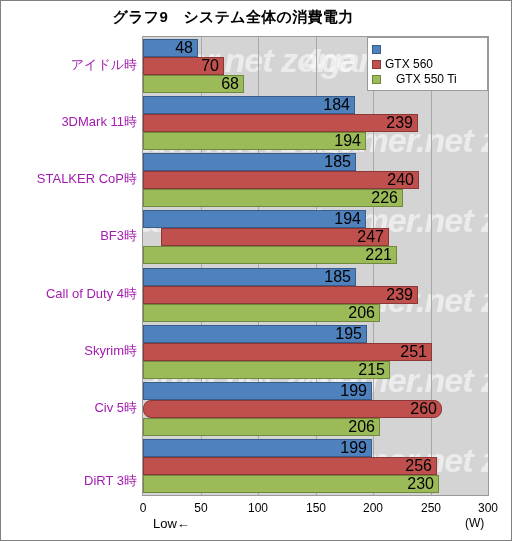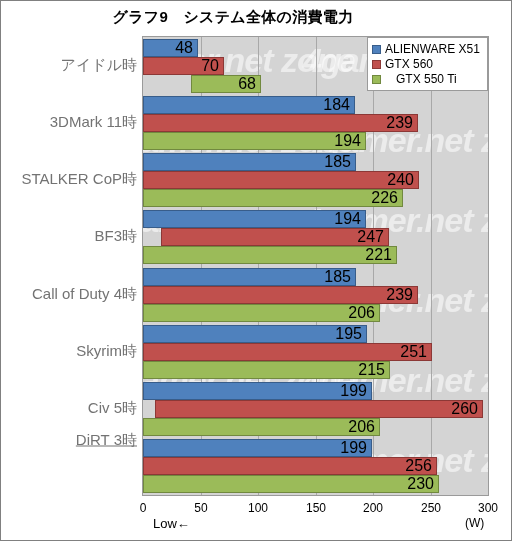--- a/index.html
+++ b/index.html
@@ -80,22 +80,22 @@
     transform: translateY(-50%);
     font-size: 16px;
     color: #000000;
     line-height: 1;
   }
   
   .cat-label {
     position: absolute;
     right: 514px;
     text-align: right;
-    font-size: 15px;
-    color: #737373;
+    font-size: 13px;
+    color: #a21caf;
     white-space: nowrap;
     transform: translateY(-50%);
   }
   #cat-labels {
     position: absolute;
     left: 0;
     top: 35px;
     width: 650px;
     height: 460px;
   }
@@ -197,21 +197,21 @@
         <div class="gridline" style="left: 288px;"></div>
         <div class="gridline" style="left: 345px;"></div>
       </div>
     <div id="bars-layer">
         <div class="bar s0" style="left: 0px; top: 2px; width: 55px;">
           <span class="bar-value">48</span>
         </div>
         <div class="bar s1" style="left: 0px; top: 20px; width: 81px;">
           <span class="bar-value">70</span>
         </div>
-        <div class="bar s2" style="left: 0px; top: 38px; width: 70px; margin-left: 48px;">
+        <div class="bar s2" style="left: 0px; top: 38px; width: 101px;">
           <span class="bar-value">68</span>
         </div>
         <div class="bar s0" style="left: 0px; top: 59px; width: 212px;">
           <span class="bar-value">184</span>
         </div>
         <div class="bar s1" style="left: 0px; top: 77px; width: 275px;">
           <span class="bar-value">239</span>
         </div>
         <div class="bar s2" style="left: 0px; top: 95px; width: 223px;">
           <span class="bar-value">194</span>
@@ -248,21 +248,21 @@
         </div>
         <div class="bar s1" style="left: 0px; top: 306px; width: 289px;">
           <span class="bar-value">251</span>
         </div>
         <div class="bar s2" style="left: 0px; top: 324px; width: 247px;">
           <span class="bar-value">215</span>
         </div>
         <div class="bar s0" style="left: 0px; top: 345px; width: 229px;">
           <span class="bar-value">199</span>
         </div>
-        <div class="bar s1" style="left: 12px; top: 363px; width: 328px;">
+        <div class="bar s1" style="left: 0px; top: 363px; width: 299px; border-radius: 8px;">
           <span class="bar-value">260</span>
         </div>
         <div class="bar s2" style="left: 0px; top: 381px; width: 237px;">
           <span class="bar-value">206</span>
         </div>
         <div class="bar s0" style="left: 0px; top: 402px; width: 229px;">
           <span class="bar-value">199</span>
         </div>
         <div class="bar s1" style="left: 0px; top: 420px; width: 294px;">
           <span class="bar-value">256</span>
@@ -274,27 +274,26 @@
   </div>
 
   <div id="cat-labels">
       <div class="cat-label" style="top: 29px;">アイドル時</div>
       <div class="cat-label" style="top: 86px;">3DMark 11時</div>
       <div class="cat-label" style="top: 143px;">STALKER CoP時</div>
       <div class="cat-label" style="top: 200px;">BF3時</div>
       <div class="cat-label" style="top: 258px;">Call of Duty 4時</div>
       <div class="cat-label" style="top: 315px;">Skyrim時</div>
       <div class="cat-label" style="top: 372px;">Civ 5時</div>
-      <div class="cat-label" style="top: 404px; text-decoration: underline;">DiRT 3時</div>
+      <div class="cat-label" style="top: 445px;">DiRT 3時</div>
     </div>
 
   <div id="legend">
       <div class="legend-item">
         <span class="legend-swatch s0"></span>
-        <span class="legend-label">ALIENWARE X51</span>
       </div>
       <div class="legend-item">
         <span class="legend-swatch s1"></span>
         <span class="legend-label">GTX 560</span>
       </div>
       <div class="legend-item">
         <span class="legend-swatch s2"></span>
         <span class="legend-label">GTX 550 Ti</span>
       </div>
     </div>

